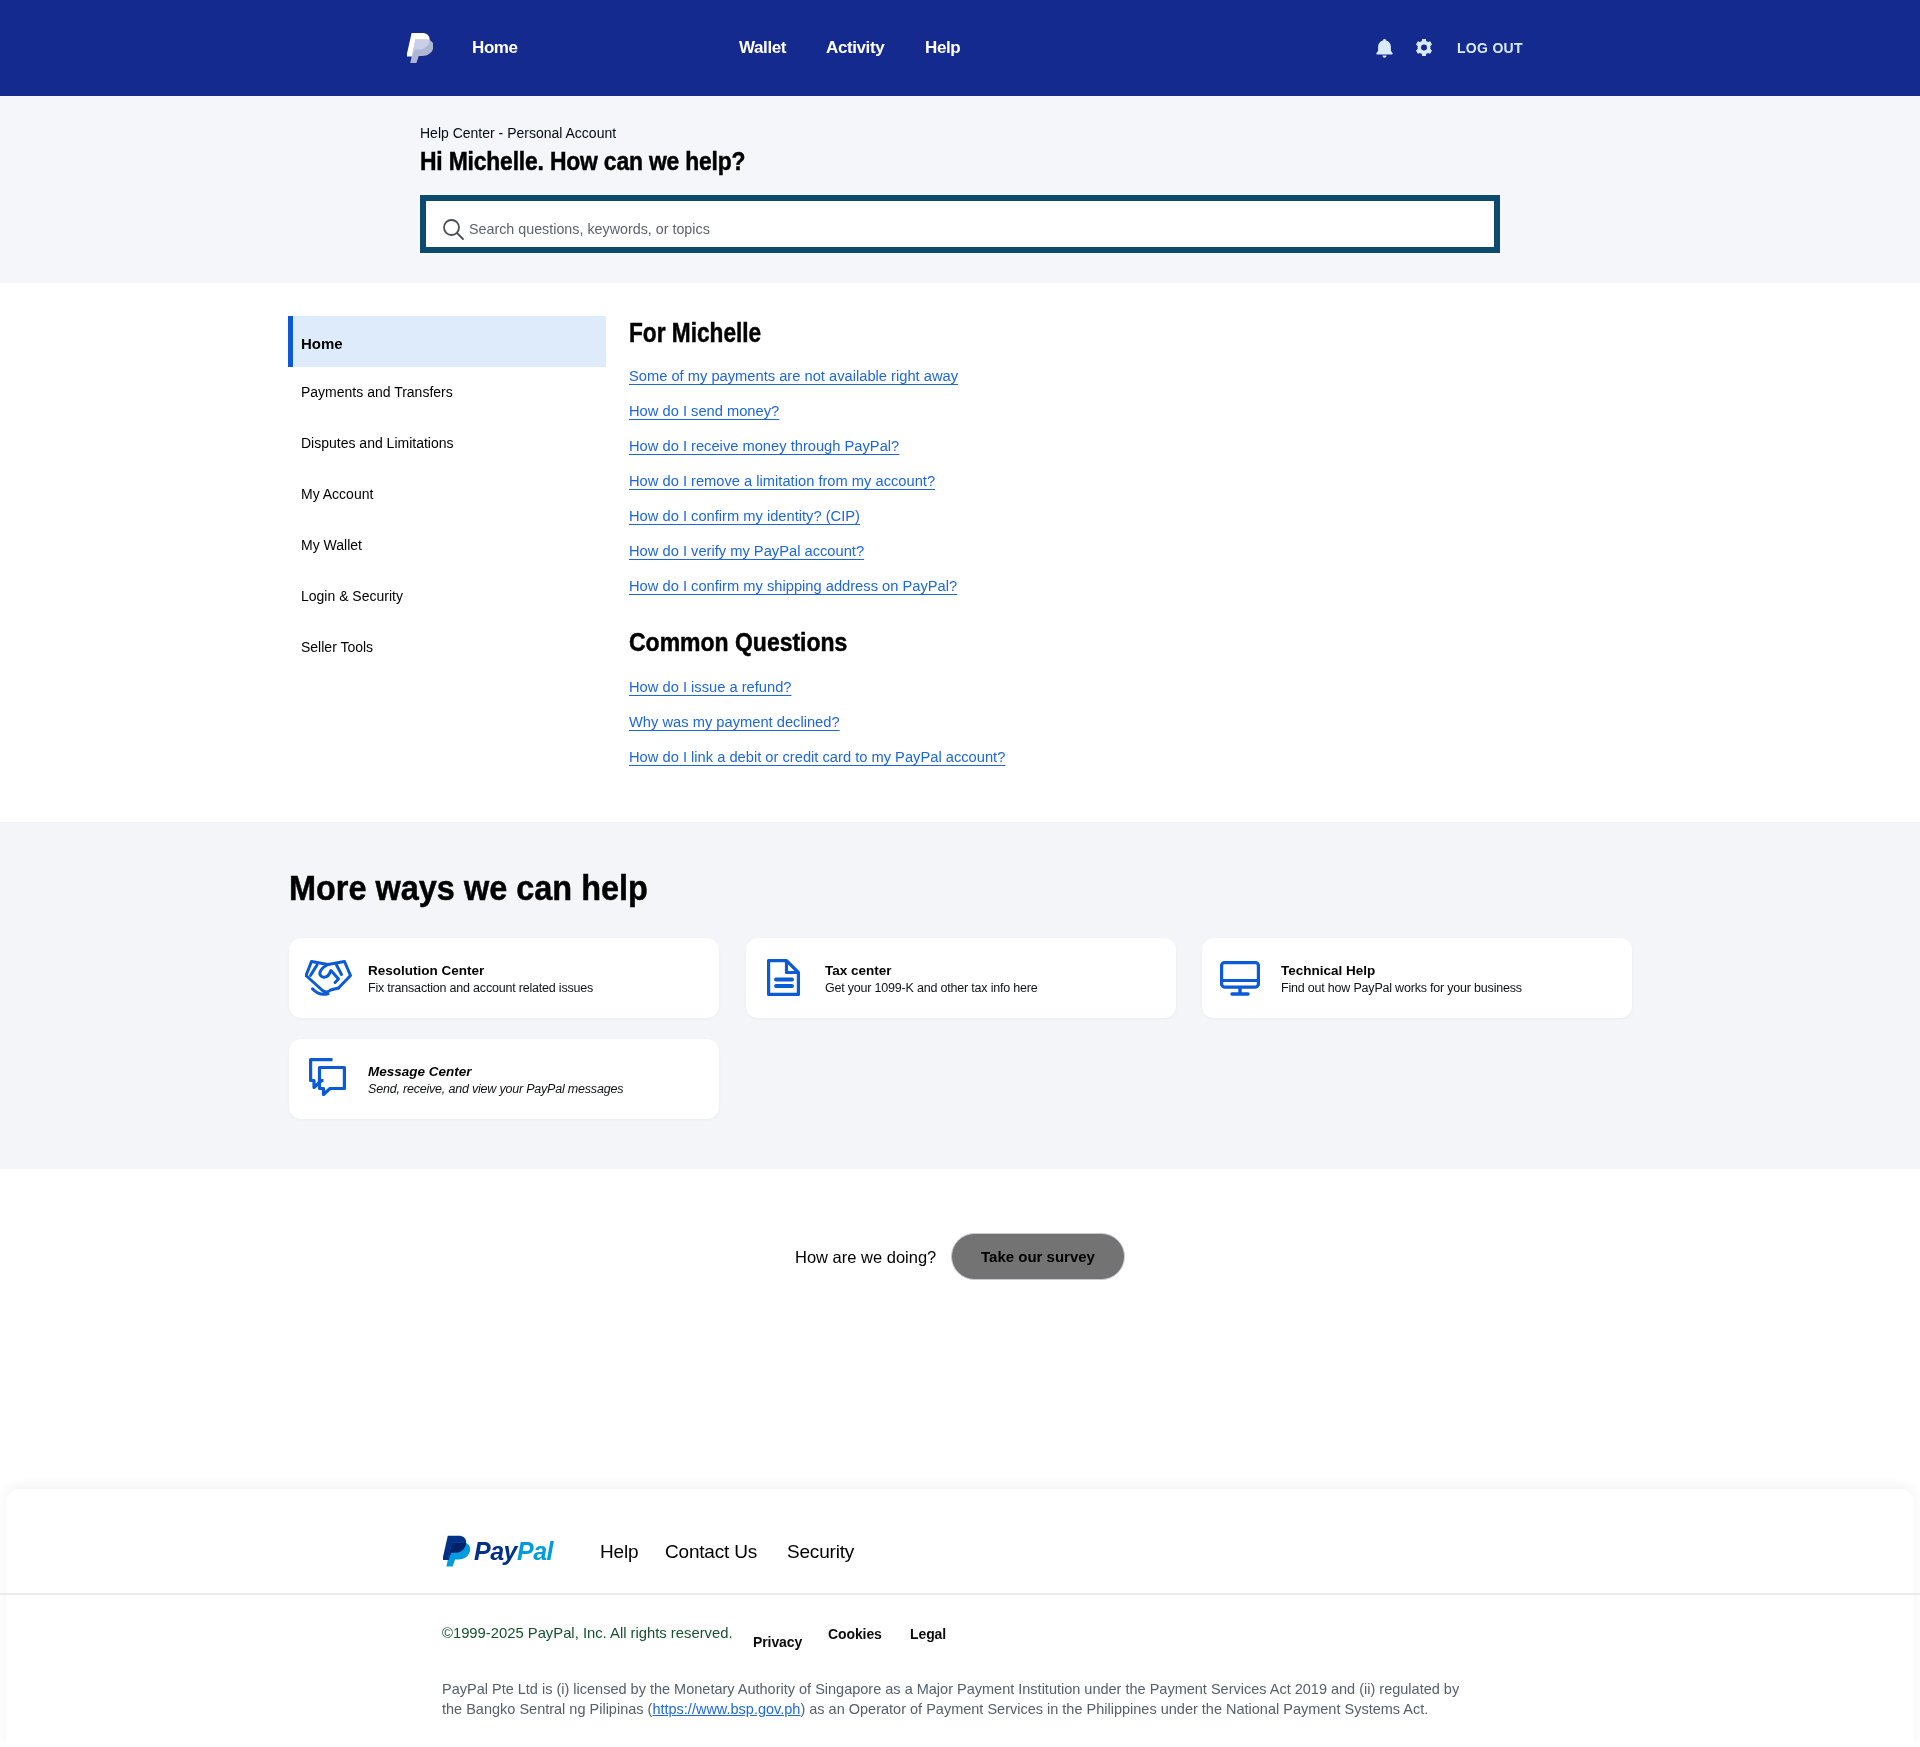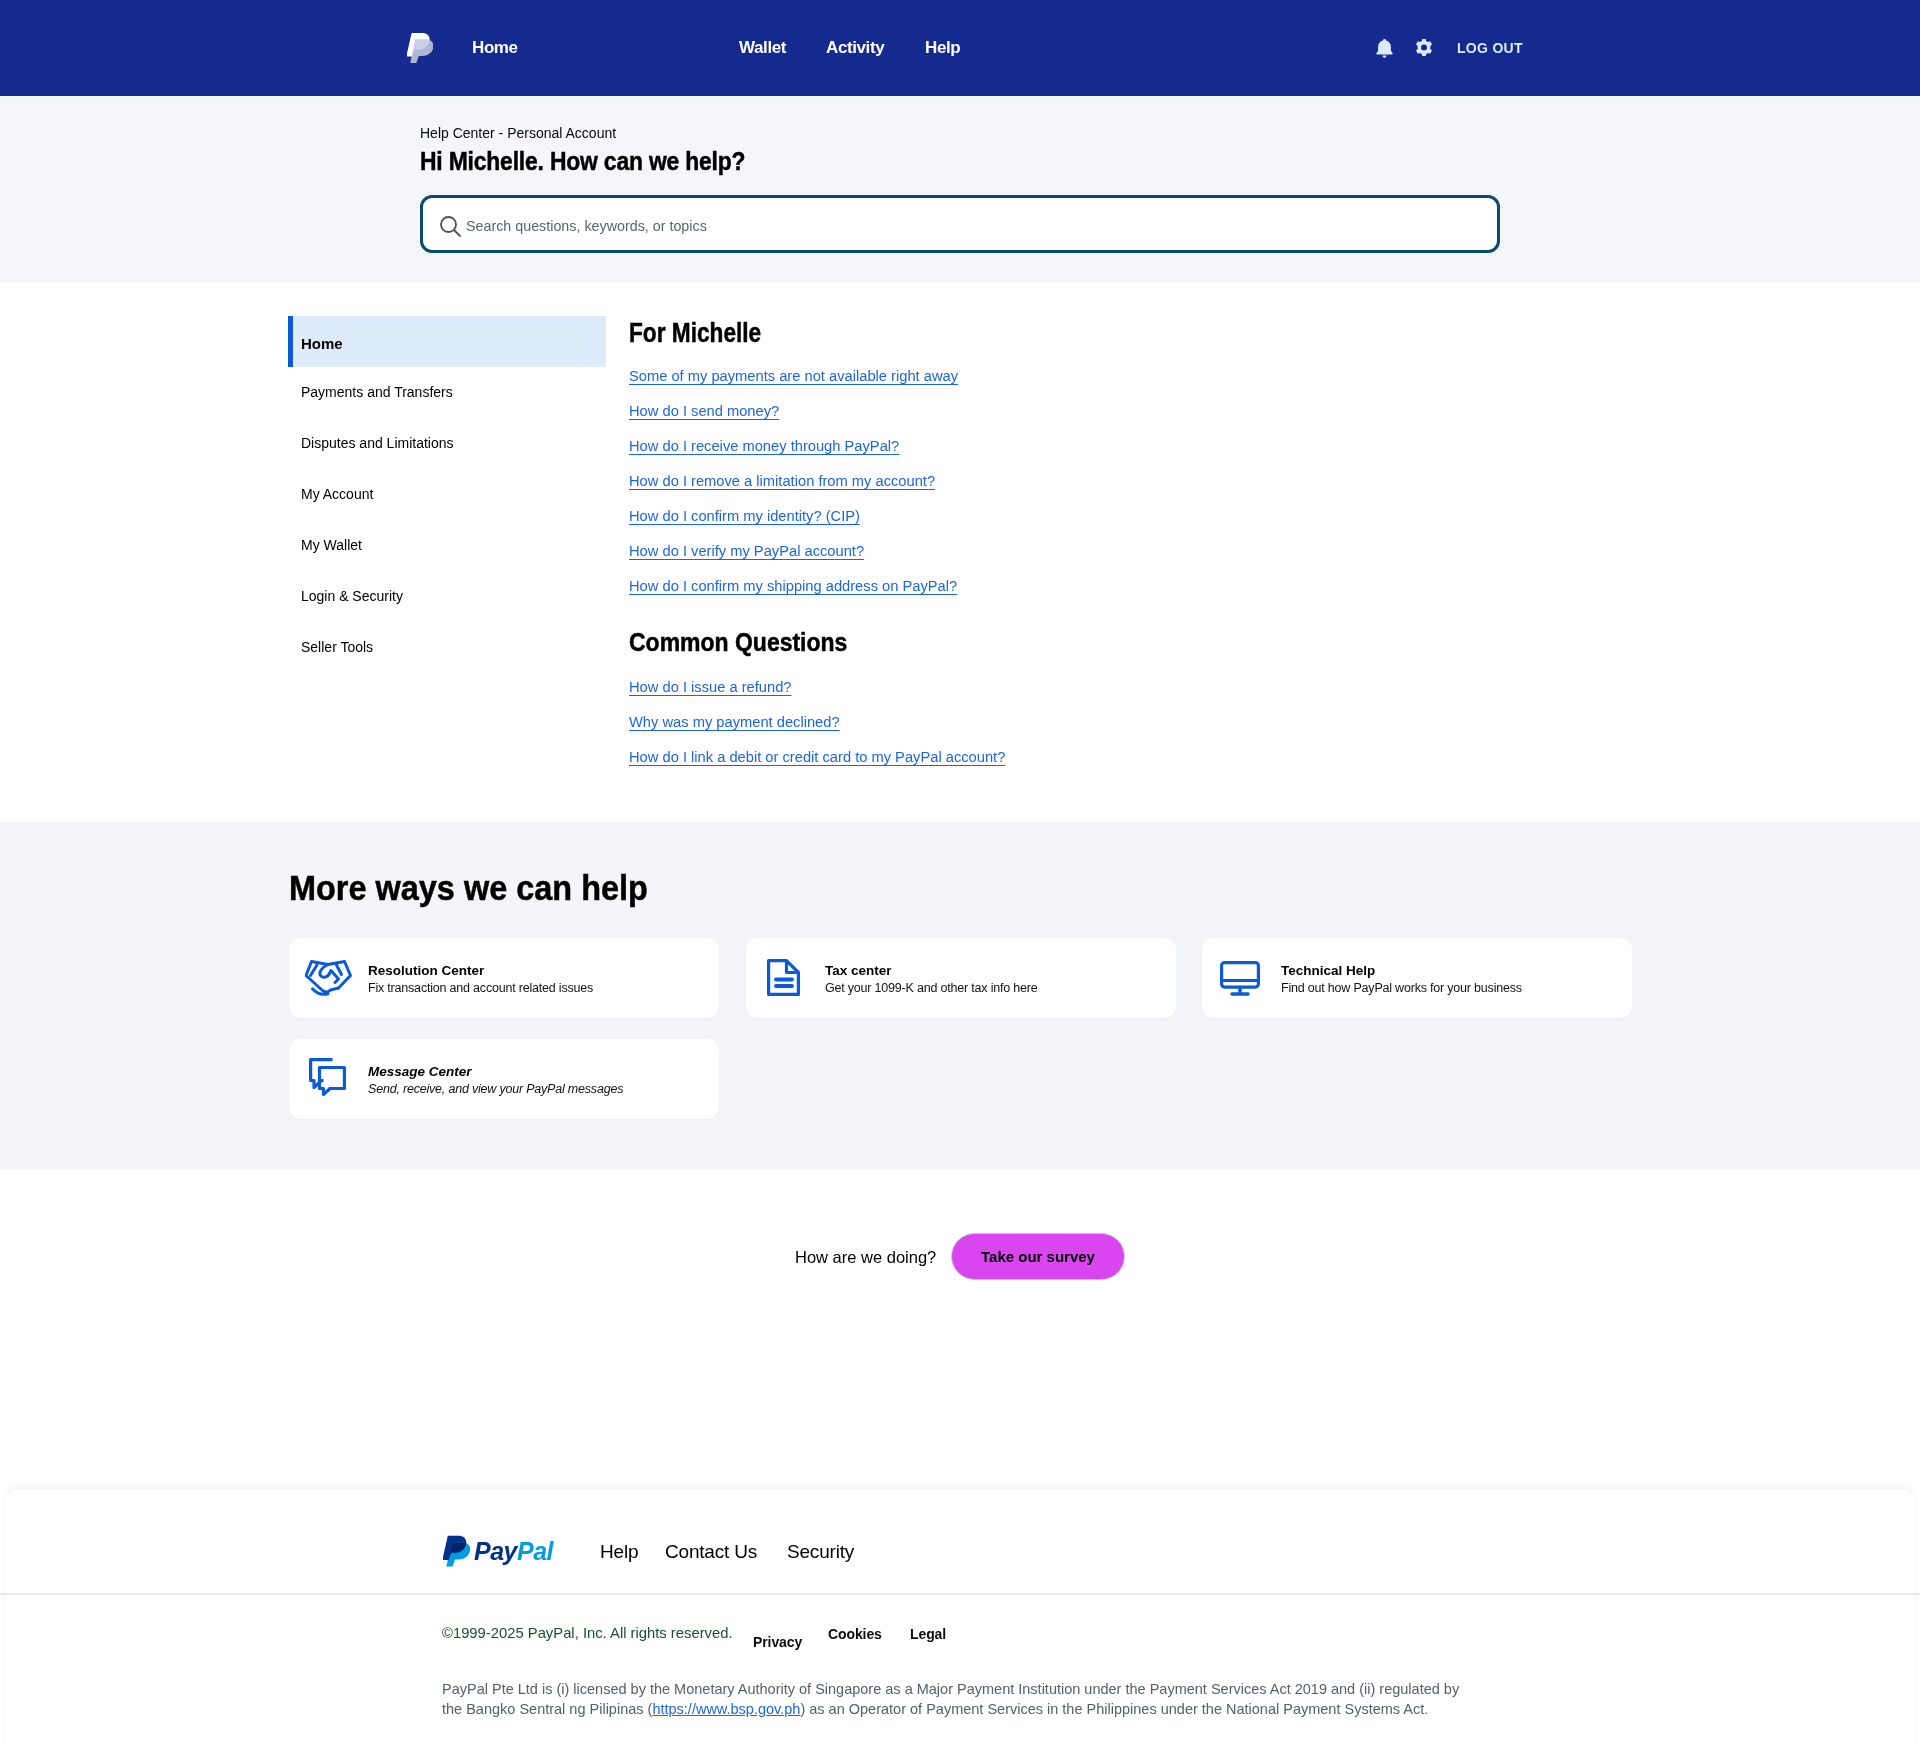--- a/index.html
+++ b/index.html
@@ -9,42 +9,42 @@
 
 
 .nav { position:absolute; left:0; top:0; width:1920px; height:96px; background:#152a8e; }
 .nav a { position:absolute; top:0; height:96px; line-height:96px; color:#fff; font-size:17px; font-weight:700; text-decoration:none; letter-spacing:-0.4px; }
 .nav .logout { color:#d9eafc; font-size:14px; font-weight:700; letter-spacing:0.3px; }
 
 
 .hero { position:absolute; left:0; top:96px; width:1920px; height:187px; background:#f5f6fa; }
 .crumb { position:absolute; left:420px; top:125px; font-size:14px; color:#030b16; }
 .h1 { position:absolute; left:420px; top:146px; font-size:26.5px; font-weight:700; color:#000; white-space:nowrap; transform:scaleX(0.863); transform-origin:0 0; letter-spacing:-0.2px; -webkit-text-stroke:0.5px #000; }
-.search { position:absolute; left:420px; top:195px; width:1080px; height:58px; background:#fff; border:3px solid #0c4a6e; border-radius:12px; }
+.search { position:absolute; left:420px; top:195px; width:1080px; height:58px; background:#fff; border:6px solid #0c4a6e; border-radius:0; }
 .search .ph { position:absolute; left:43px; top:20px; font-size:14.3px; color:#5c636e; }
 
 
 .side { position:absolute; left:288px; top:316px; width:318px; }
 .sitem { position:relative; height:51px; line-height:51px; padding-left:8px; font-size:14px; color:#000; border-left:5px solid transparent; }
 .sitem.on { background:#ddebfa; border-left-color:#0b59d6; font-weight:700; font-size:15px; line-height:55px; }
 
 
 .h2 { position:absolute; font-weight:700; color:#000; white-space:nowrap; transform-origin:0 0; -webkit-text-stroke:0.5px #000; }
 .link { position:absolute; font-size:14.7px; color:#1d66dd; text-decoration:underline; text-decoration-thickness:1.2px; text-underline-offset:3px; white-space:nowrap; }
 
 
 .band { position:absolute; left:0; top:822px; width:1920px; height:347px; background:#f4f5f9; }
 .card { position:absolute; width:430px; height:80px; background:#fff; border-radius:12px; box-shadow:0 1px 3px rgba(0,0,0,0.04); }
 .card .ttl { position:absolute; left:79px; top:25px; font-size:13.5px; font-weight:700; color:#000; }
 .card .sub { position:absolute; left:79px; top:43px; font-size:12.5px; color:#101214; letter-spacing:-0.2px; }
 .card svg { position:absolute; }
 
 
 .survey-q { position:absolute; left:795px; top:1248px; font-size:16.5px; color:#000; }
-.survey-btn { position:absolute; left:951px; top:1233px; width:174px; height:47px; background:#d946ef; border:1px solid #c9cbd1; border-radius:24px; text-align:center; line-height:45px; font-size:15px; font-weight:700; color:#000; }
+.survey-btn { position:absolute; left:951px; top:1233px; width:174px; height:47px; background:#737373; border:1px solid #c9cbd1; border-radius:24px; text-align:center; line-height:45px; font-size:15px; font-weight:700; color:#000; }
 
 
 .fcard { position:absolute; left:6px; top:1489px; width:1908px; height:258px; background:#fff; border-radius:14px 14px 0 0; box-shadow:0 -4px 12px rgba(0,0,0,0.05); }
 .flink { position:absolute; top:1541px; font-size:19px; color:#000; letter-spacing:-0.2px; }
 .fsep { position:absolute; left:0; top:1593px; width:1920px; height:2px; background:#ecece6; }
 .fcopy { position:absolute; left:442px; top:1625px; font-size:14.8px; color:#14532d; }
 .fsmall { position:absolute; top:1626px; font-size:14px; font-weight:700; color:#0c0c0c; letter-spacing:-0.1px; }
 .flegal { position:absolute; left:442px; top:1680px; font-size:14.5px; color:#56606b; line-height:19.5px; }
 .flegal a { color:#1e69e1; }
 </style>

